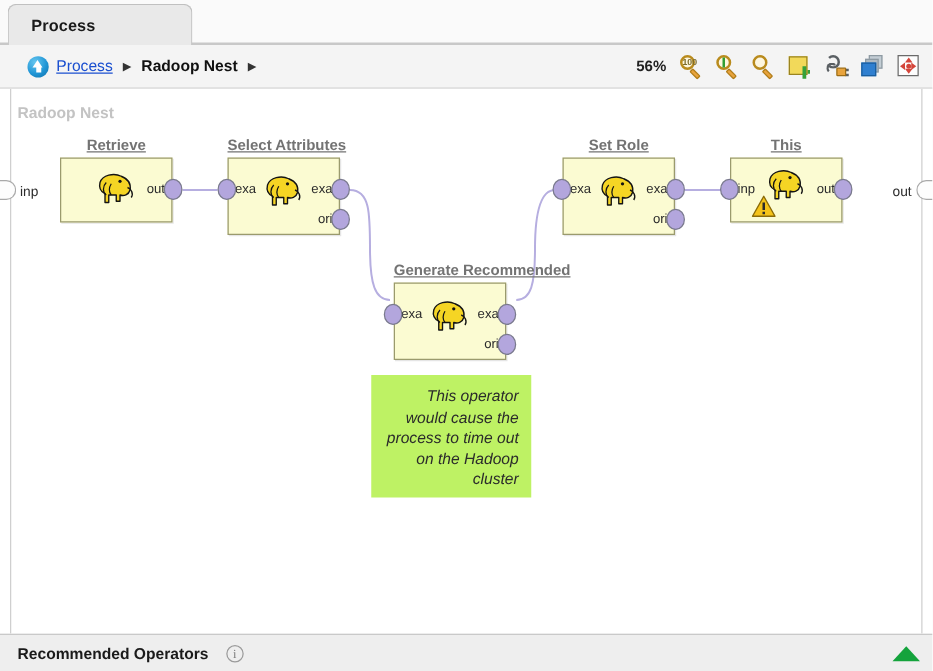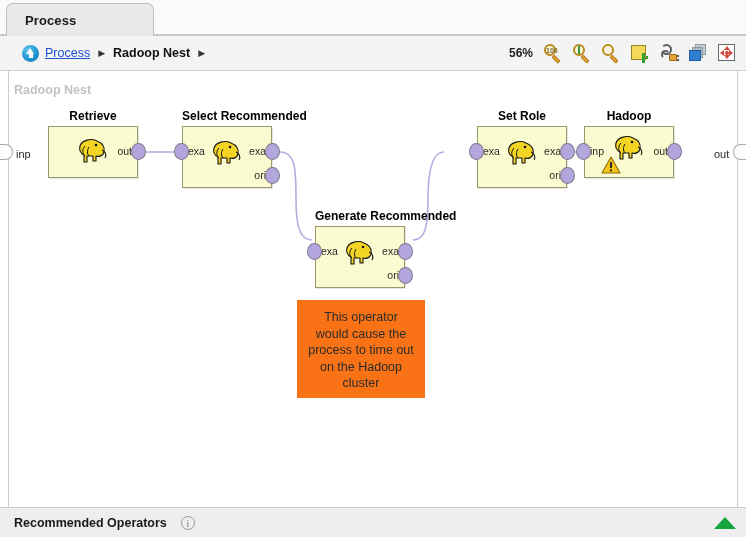--- a/index.html
+++ b/index.html
@@ -192,22 +192,23 @@
     position: absolute; left: 14px; top: 12px;
     font-size: 12.5px; font-weight: bold; color: #c3c3c3;
   }
 
   svg.wires { position: absolute; left: 0; top: 0; width: 746px; height: 436px; }
 
   
   .node { position: absolute; }
   .node-title {
     position: absolute; left: 0; top: -17px; width: 100%;
-    text-align: center; font-size: 12px; font-weight: bold; color: #000000;
+    text-align: center; font-size: 12px; font-weight: bold; color: #737373;
     white-space: nowrap;
+    text-decoration: underline;
   }
   .node-box {
     position: absolute; left: 0; top: 0;
     background: #fbfbd2;
     border: 1px solid #9a9a6d;
     box-shadow: 1px 1px 0 rgba(0,0,0,0.10);
   }
   .port-label {
     position: absolute; font-size: 10.5px; color: #2b2b2b;
   }
@@ -232,24 +233,24 @@
     position: absolute; width: 14px; height: 16px;
     border: 1px solid #a9a9a9; background: #fdfdfd;
   }
   .edgeport-l { border-radius: 0 9px 9px 0; border-left: none; }
   .edgeport-r { border-radius: 9px 0 0 9px; border-right: none; }
   .edge-label { position: absolute; font-size: 11px; color: #2b2b2b; }
 
   
   .note {
     position: absolute;
-    background: #f97316;
+    background: #bef264;
     padding: 9px 10px;
     font-size: 12.5px; color: #2b2b2b;
-    text-align: center; line-height: 16.5px;
+    text-align: right; line-height: 16.5px; font-style: italic;
   }
 
   
   .bottombar {
     position: absolute; left: 0; top: 507px;
     width: 746px; height: 30px;
     background: #eeeeee;
     border-top: 1px solid #c9c9c9;
     display: flex; align-items: center;
   }
@@ -375,21 +376,21 @@
           <path d="M13 10 C11 13, 11 17, 13 19" fill="none" stroke="#141414" stroke-width="1"></path>
           <path d="M26 13 C29 14, 31 18, 29 21" fill="none" stroke="#141414" stroke-width="1.1"></path>
           <circle cx="20" cy="8" r="1.3" fill="#141414"></circle>
         </svg>
       </div>
       <div class="port-label port-r" style="top:19px;">out</div>
       <div class="port port-out" style="top:17px;"></div>
     </div>
 
     <div class="node" style="left:182px; top:55px; width:90px; height:62px;">
-      <div class="node-title">Select Recommended</div>
+      <div class="node-title">Select Attributes</div>
       <div class="node-box" style="width:90px; height:62px;"></div>
       <div class="eleph" style="left:28px; top:13px;">
         <svg viewBox="0 0 34 30" width="34" height="30">
           <path d="M4 9 C6 3, 15 1, 21 4 C26 6, 29 10, 28 15 C27 19, 23 20, 20 19 L20 24 L17 24 L17 19 L11 19 L11 25 L8 25 L8 18 C4 16, 3 13, 4 9 Z" fill="#f5d524" stroke="#141414" stroke-width="1.1" stroke-linejoin="round"></path>
           <path d="M9 9 C6 12, 6 17, 9 19" fill="none" stroke="#141414" stroke-width="1"></path>
           <path d="M13 10 C11 13, 11 17, 13 19" fill="none" stroke="#141414" stroke-width="1"></path>
           <path d="M26 13 C29 14, 31 18, 29 21" fill="none" stroke="#141414" stroke-width="1.1"></path>
           <circle cx="20" cy="8" r="1.3" fill="#141414"></circle>
         </svg>
       </div>
@@ -414,42 +415,42 @@
         </svg>
       </div>
       <div class="port-label port-l" style="top:19px;">exa</div>
       <div class="port port-in" style="top:17px;"></div>
       <div class="port-label port-r" style="top:19px;">exa</div>
       <div class="port port-out" style="top:17px;"></div>
       <div class="port-label port-r" style="top:43px;">ori</div>
       <div class="port port-out" style="top:41px;"></div>
     </div>
 
-    <div class="node" style="left:477px; top:55px; width:90px; height:78px;">
+    <div class="node" style="left:450px; top:55px; width:90px; height:78px;">
       <div class="node-title">Set Role</div>
       <div class="node-box" style="width:90px; height:62px;"></div>
       <div class="eleph" style="left:28px; top:13px;">
         <svg viewBox="0 0 34 30" width="34" height="30">
           <path d="M4 9 C6 3, 15 1, 21 4 C26 6, 29 10, 28 15 C27 19, 23 20, 20 19 L20 24 L17 24 L17 19 L11 19 L11 25 L8 25 L8 18 C4 16, 3 13, 4 9 Z" fill="#f5d524" stroke="#141414" stroke-width="1.1" stroke-linejoin="round"></path>
           <path d="M9 9 C6 12, 6 17, 9 19" fill="none" stroke="#141414" stroke-width="1"></path>
           <path d="M13 10 C11 13, 11 17, 13 19" fill="none" stroke="#141414" stroke-width="1"></path>
           <path d="M26 13 C29 14, 31 18, 29 21" fill="none" stroke="#141414" stroke-width="1.1"></path>
           <circle cx="20" cy="8" r="1.3" fill="#141414"></circle>
         </svg>
       </div>
       <div class="port-label port-l" style="top:19px;">exa</div>
       <div class="port port-in" style="top:17px;"></div>
       <div class="port-label port-r" style="top:19px;">exa</div>
       <div class="port port-out" style="top:17px;"></div>
       <div class="port-label port-r" style="top:43px;">ori</div>
       <div class="port port-out" style="top:41px;"></div>
     </div>
 
     <div class="node" style="left:584px; top:55px; width:90px; height:52px;">
-      <div class="node-title">Hadoop</div>
+      <div class="node-title">This</div>
       <div class="node-box" style="width:90px; height:52px;"></div>
       <div class="eleph" style="left:28px; top:8px;">
         <svg viewBox="0 0 34 30" width="34" height="30">
           <path d="M4 9 C6 3, 15 1, 21 4 C26 6, 29 10, 28 15 C27 19, 23 20, 20 19 L20 24 L17 24 L17 19 L11 19 L11 25 L8 25 L8 18 C4 16, 3 13, 4 9 Z" fill="#f5d524" stroke="#141414" stroke-width="1.1" stroke-linejoin="round"></path>
           <path d="M9 9 C6 12, 6 17, 9 19" fill="none" stroke="#141414" stroke-width="1"></path>
           <path d="M13 10 C11 13, 11 17, 13 19" fill="none" stroke="#141414" stroke-width="1"></path>
           <path d="M26 13 C29 14, 31 18, 29 21" fill="none" stroke="#141414" stroke-width="1.1"></path>
           <circle cx="20" cy="8" r="1.3" fill="#141414"></circle>
         </svg>
       </div>

